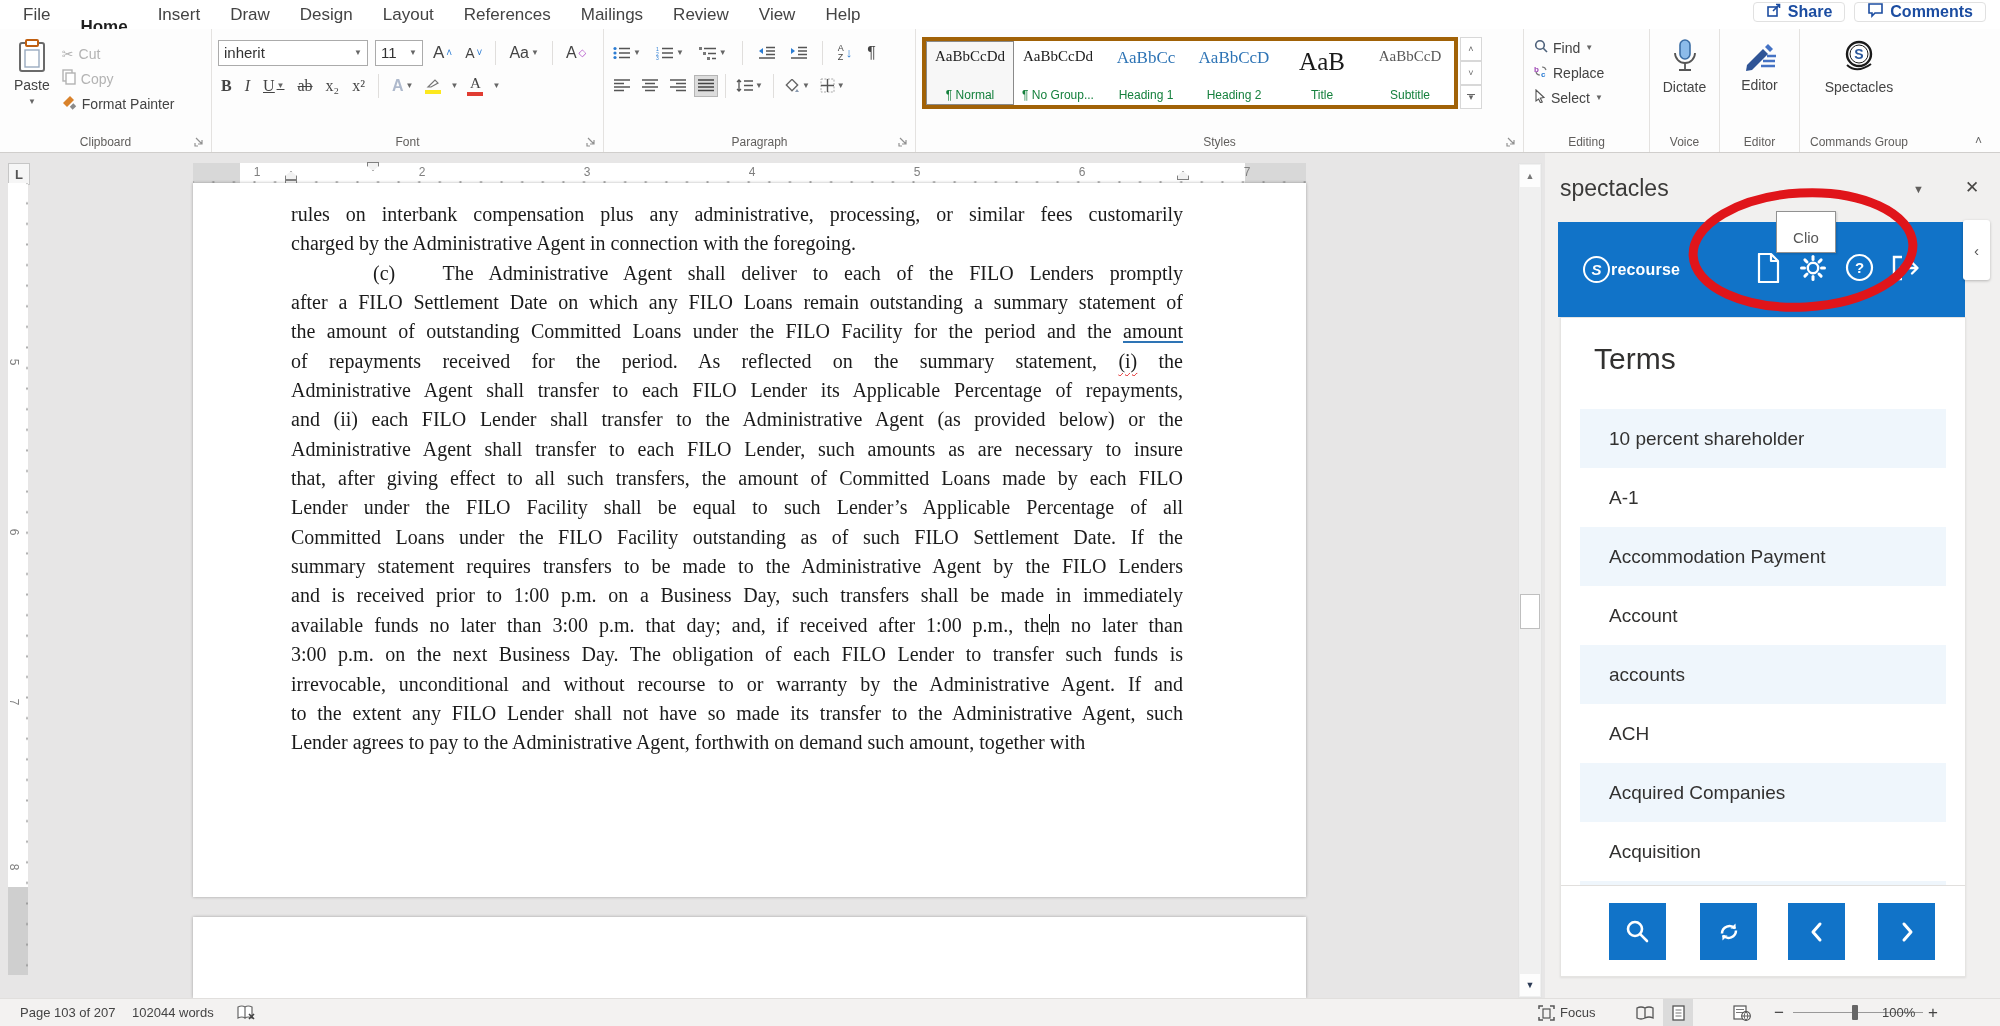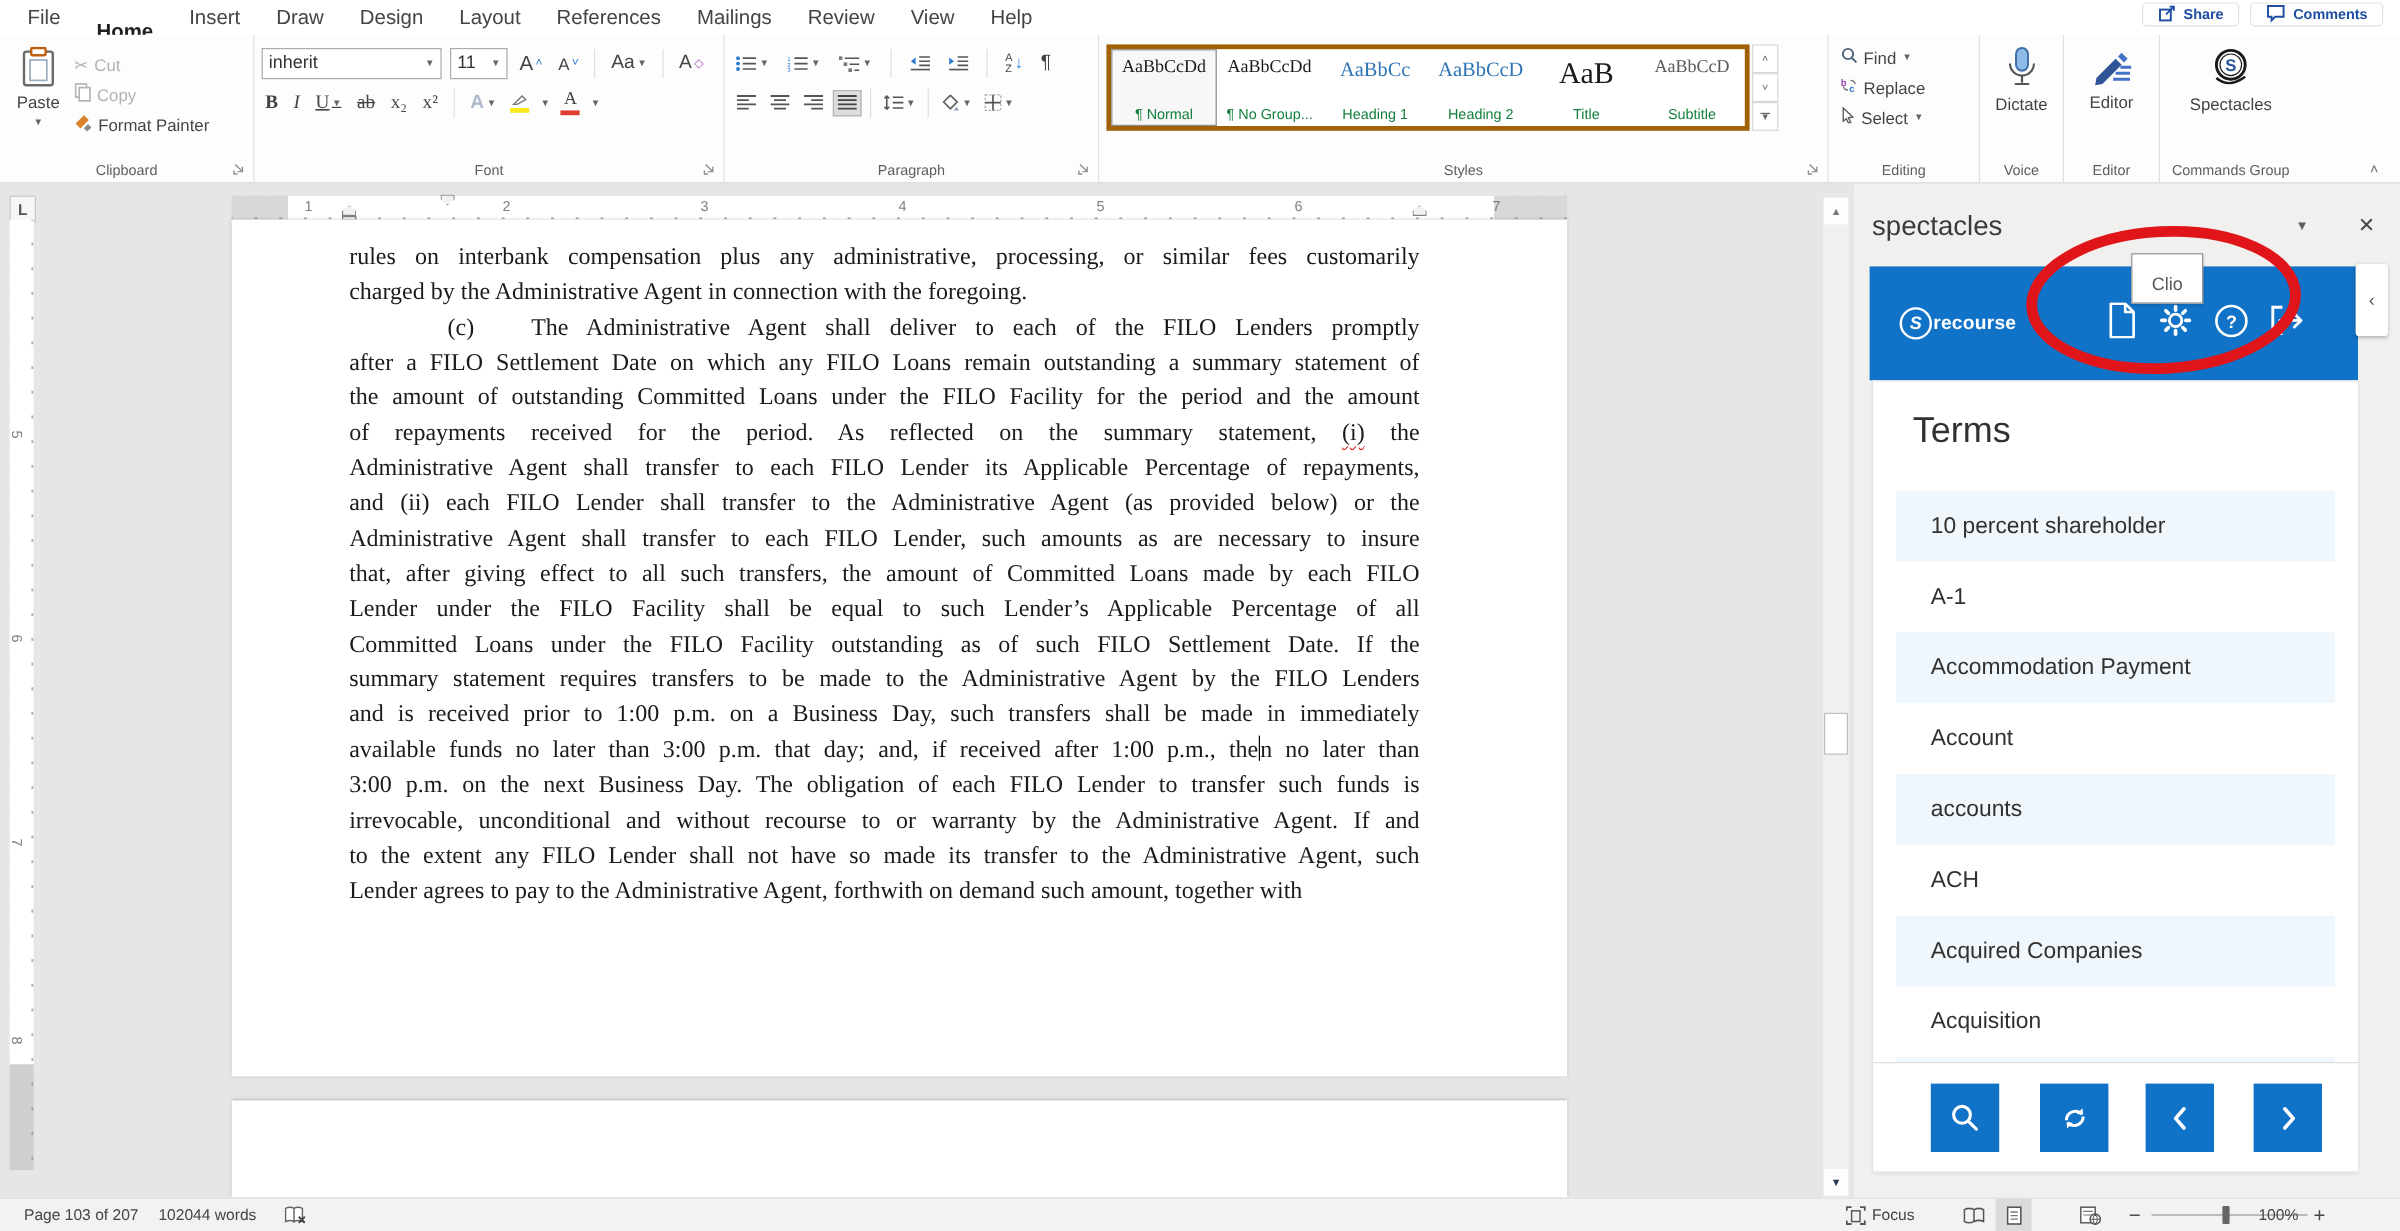--- a/index.html
+++ b/index.html
@@ -6,21 +6,21 @@
   body { font-family:"Liberation Sans", sans-serif; background:#fff; }
   .stage { position:relative; width:2000px; height:1026px; overflow:hidden; background:#fff; }
 
   
   .menubar { position:absolute; left:0; top:0; width:2000px; height:29px; background:#FFFFFF; display:flex; align-items:center; }
   .mtabs { display:flex; align-items:center; height:29px; padding-left:8px; }
   .mtab { position:relative; padding:0 15px; font-size:17px; color:#444; height:29px; display:flex; align-items:center; cursor:default; }
   .mtab.active { color:#1f1f1f; font-weight:700;margin-top:24px; }
   .mtab.active::after { content:""; position:absolute; left:12px; right:12px; bottom:0; height:3px; background:#2B579A; }
   .topright { position:absolute; right:14px; top:2px; display:flex; gap:9px; }
-  .topbtn { height:20px; display:flex; align-items:center; gap:6px; padding:0 12px; background:#fff; border:1px solid #E1E1E1; border-radius:4px; color:#1C4DA1; font-weight:700; font-size:12px; }
+  .topbtn { height:20px; display:flex; align-items:center; gap:6px; padding:0 12px; background:#fff; border:1px solid #E1E1E1; border-radius:4px; color:#1C4DA1; font-weight:700; font-size:16px; }
 
   
   .ribbon { position:absolute; left:0; top:29px; width:2000px; height:124px; background:#FDFDFD; border-bottom:1px solid #D0CECC; display:flex; }
   .rgroup { position:relative; border-right:1px solid #E4E2E0; padding:6px 6px 22px 6px; }
   .glabel { position:absolute; bottom:3px; left:0; right:0; text-align:center; font-size:12px; color:#605E5C; }
   .launcher { position:absolute; bottom:4px; right:4px; width:14px; height:14px; opacity:.8; }
   .bigbtn { display:flex; flex-direction:column; align-items:center; justify-content:flex-start; gap:4px; padding:4px 8px; font-size:14px; color:#444; }
   .smallrow { display:flex; align-items:center; gap:5px; font-size:14px; color:#444; height:25px; padding:0 4px; }
   .disabled { color:#B3B3B3 !important; }
   .chev { font-size:8px; color:#666; }
@@ -64,21 +64,21 @@
   .vticks { position:absolute; left:0; top:0; width:20px; height:792px; background-image:radial-gradient(circle, #8a8a8a 1px, transparent 1.2px); background-size:100% 20.6px; background-position:9px 10px; opacity:.7; }
   .vnum { position:absolute; left:3px; font-size:12px; color:#7f7f7f; transform:rotate(90deg); }
 
   .page { position:absolute; left:193px; width:1113px; background:#fff; box-shadow:0 0 3px rgba(0,0,0,.30); }
   .page1 { top:30px; height:714px; }
   .page2 { top:764px; height:81px; }
   .doctext { position:absolute; left:98px; top:17px; width:892px; font-family:"Liberation Serif", serif; font-size:20px; color:#1b1b1b; }
   .dline { height:29.35px; line-height:29.35px; white-space:nowrap; text-align:justify; text-align-last:justify; overflow:hidden; }
   .dline.noj { text-align-last:left; }
   .dline.ind { padding-left:82px; }
-  .linkword { text-decoration-color:#2E74B5; text-decoration-thickness:2px; text-underline-offset:3px; }
+  .linkword { text-decoration:underline; text-decoration-color:#2E74B5; text-decoration-thickness:2px; text-underline-offset:3px; }
   .squig { text-decoration:underline wavy #E02020 1px; text-underline-offset:4px; }
   .caret { display:inline-block; width:1.6px; height:21px; background:#000; vertical-align:-3px; }
 
   
   .vscroll { position:absolute; left:1518px; top:10px; width:24px; height:835px; background:#F0F0F0; border:1px solid #E3E3E3; }
   .vs-btn { position:absolute; left:1px; width:20px; height:22px; background:#FDFDFD; color:#777; font-size:9px; display:flex; align-items:center; justify-content:center; }
   .vs-thumb { position:absolute; left:1px; top:430px; width:20px; height:35px; background:#FFFFFF; border:1px solid #BFBFBF; }
 
   
   .pane { position:absolute; left:1545px; top:0; width:455px; height:845px; background:#F1F0EF; }

